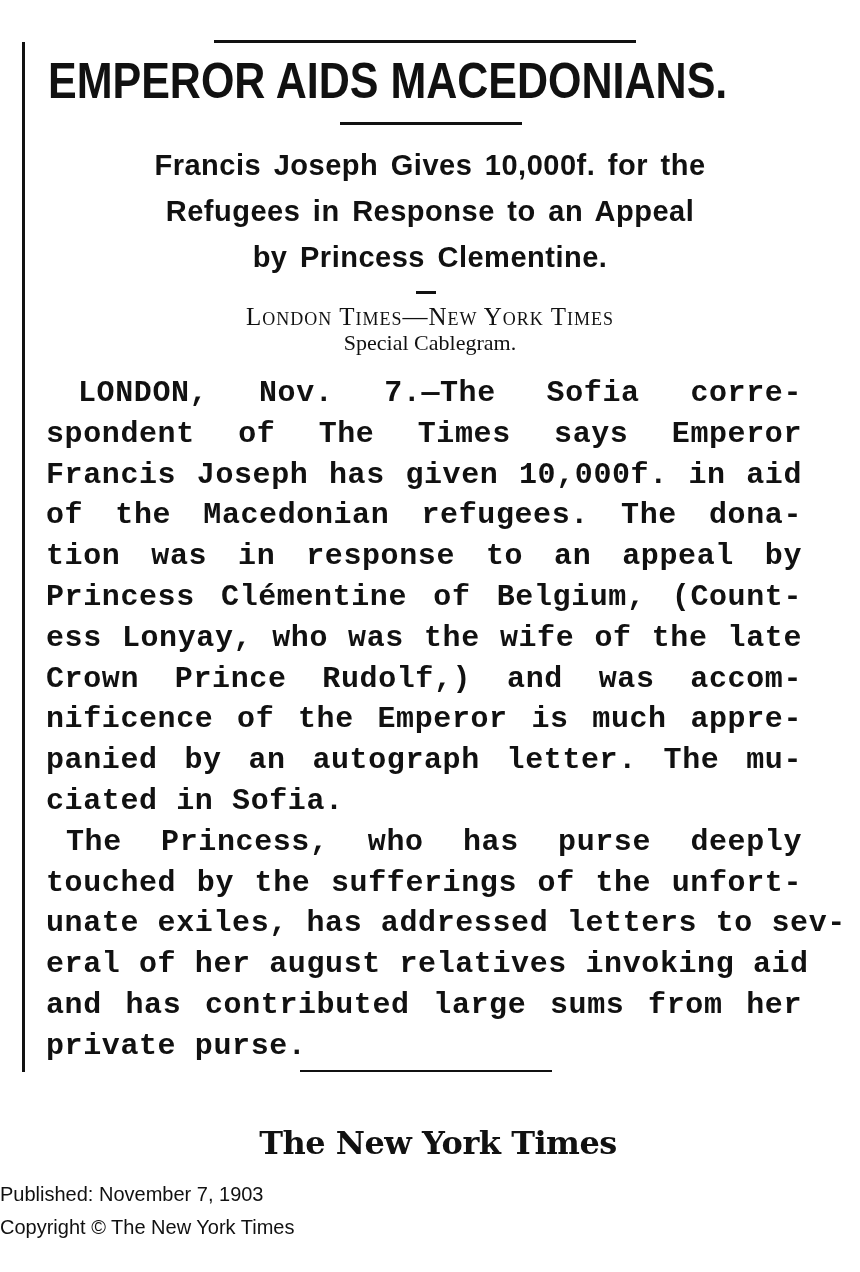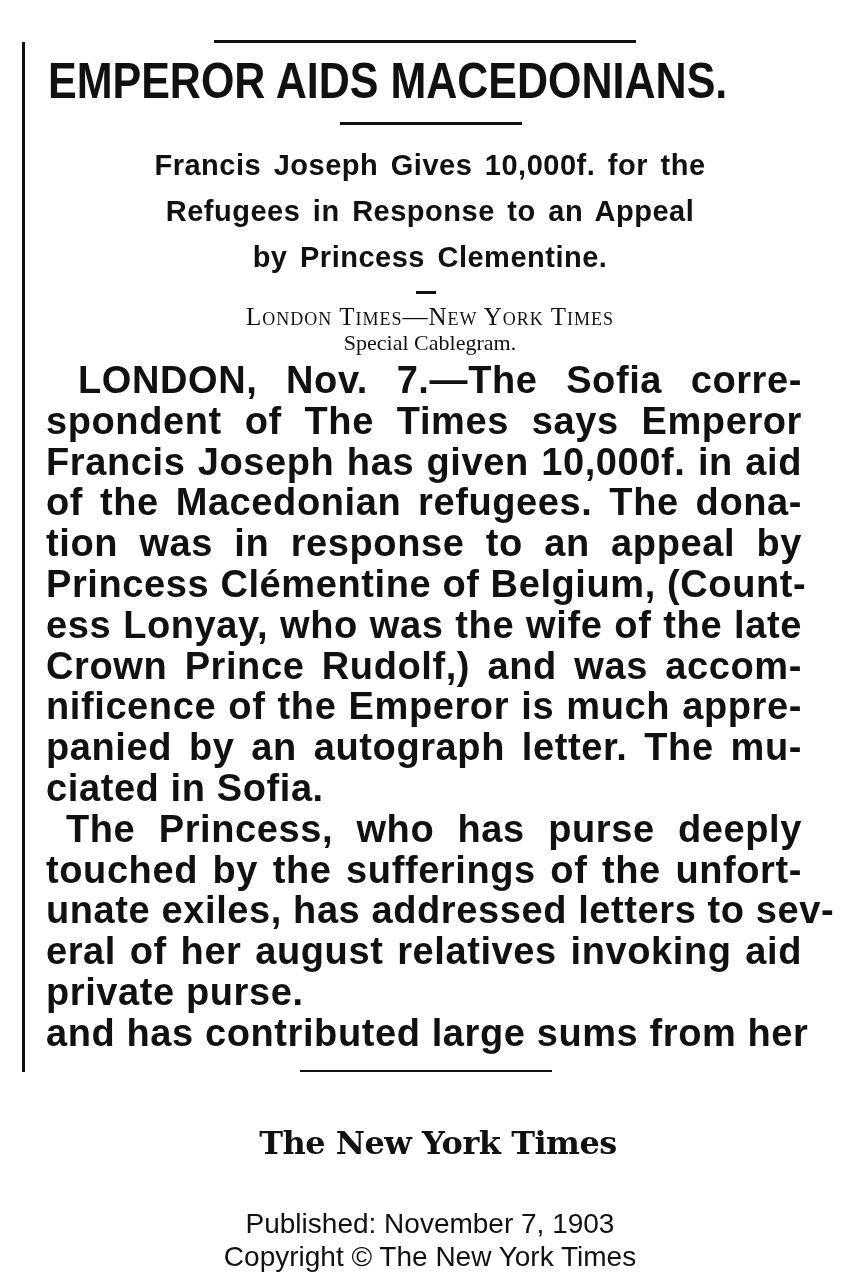--- a/index.html
+++ b/index.html
@@ -19,33 +19,33 @@
     }
     .deck div { white-space: nowrap; }
     .dash { position: absolute; left: 416px; top: 291px; width: 20px; height: 3px; background: #111; }
     .credit {
       position: absolute; left: 30px; top: 304px; width: 800px; text-align: center;
       font-family: "Liberation Serif", serif; font-weight: normal; line-height: 26px;
     }
     .credit .src { font-size: 25px; font-variant: small-caps; letter-spacing: 1px; }
     .credit .sub { font-size: 22px; }
     .body {
-      position: absolute; left: 46px; top: 360px; width: 756px;
-      font-family: Liberation Sans, sans-serif; font-weight: bold; font-size: 38px;
+      position: absolute; left: 46px; top: 373px; width: 756px;
+      font-family: Liberation Mono, monospace; font-weight: bold; font-size: 30px;
       line-height: 40.8px; letter-spacing: 0.6px;
     }
     .body .line { white-space: nowrap; text-align: justify; text-align-last: justify; }
     .body .line.last { text-align-last: left; }
     .logo {
       position: absolute; left: 8px; top: 1124px; width: 860px; text-align: center;
       font-family: "DejaVu Serif", serif; font-weight: bold; font-size: 32px; letter-spacing: -0.5px;
     }
     .footer {
-      position: absolute; left: 0; top: 1178px; width: 860px; text-align: center;
-      font-family: "Liberation Sans", sans-serif; font-size: 28px; line-height: 33px; margin-top: 29px;
+      position: absolute; left: 0; top: 1178px; width: 860px; text-align: left;
+      font-family: "Liberation Sans", sans-serif; font-size: 20px; line-height: 33px;
     }
   </style>
 </head>
 <body>
 
 <div class="col-rule"></div>
 <div class="rule" style="left:214px; top:40px; width:422px;"></div>
 
 <div class="headline">EMPEROR AIDS MACEDONIANS.</div>
 
@@ -76,22 +76,22 @@
     <div class="line">Crown Prince Rudolf,) and was accom-</div>
     <div class="line">nificence of the Emperor is much appre-</div>
     <div class="line">panied by an autograph letter.  The mu-</div>
     <div class="line last">ciated in Sofia.</div>
   </div>
   <div>
     <div class="line" style="padding-left:20px;">The Princess, who has purse deeply</div>
     <div class="line">touched by the sufferings of the unfort-</div>
     <div class="line">unate exiles, has addressed letters to sev-</div>
     <div class="line">eral of her august relatives invoking aid</div>
+    <div class="line">and has contributed large sums from her</div>
     <div class="line last">private purse.</div>
-    <div class="line">and has contributed large sums from her</div>
   </div>
 </div>
 
 <div class="rule" style="left:300px; top:1070px; width:252px; height:2px;"></div>
 
 <div class="logo">The New York Times</div>
 <div class="footer">
   <div>Published: November 7, 1903</div>
   <div>Copyright © The New York Times</div>
 </div>

